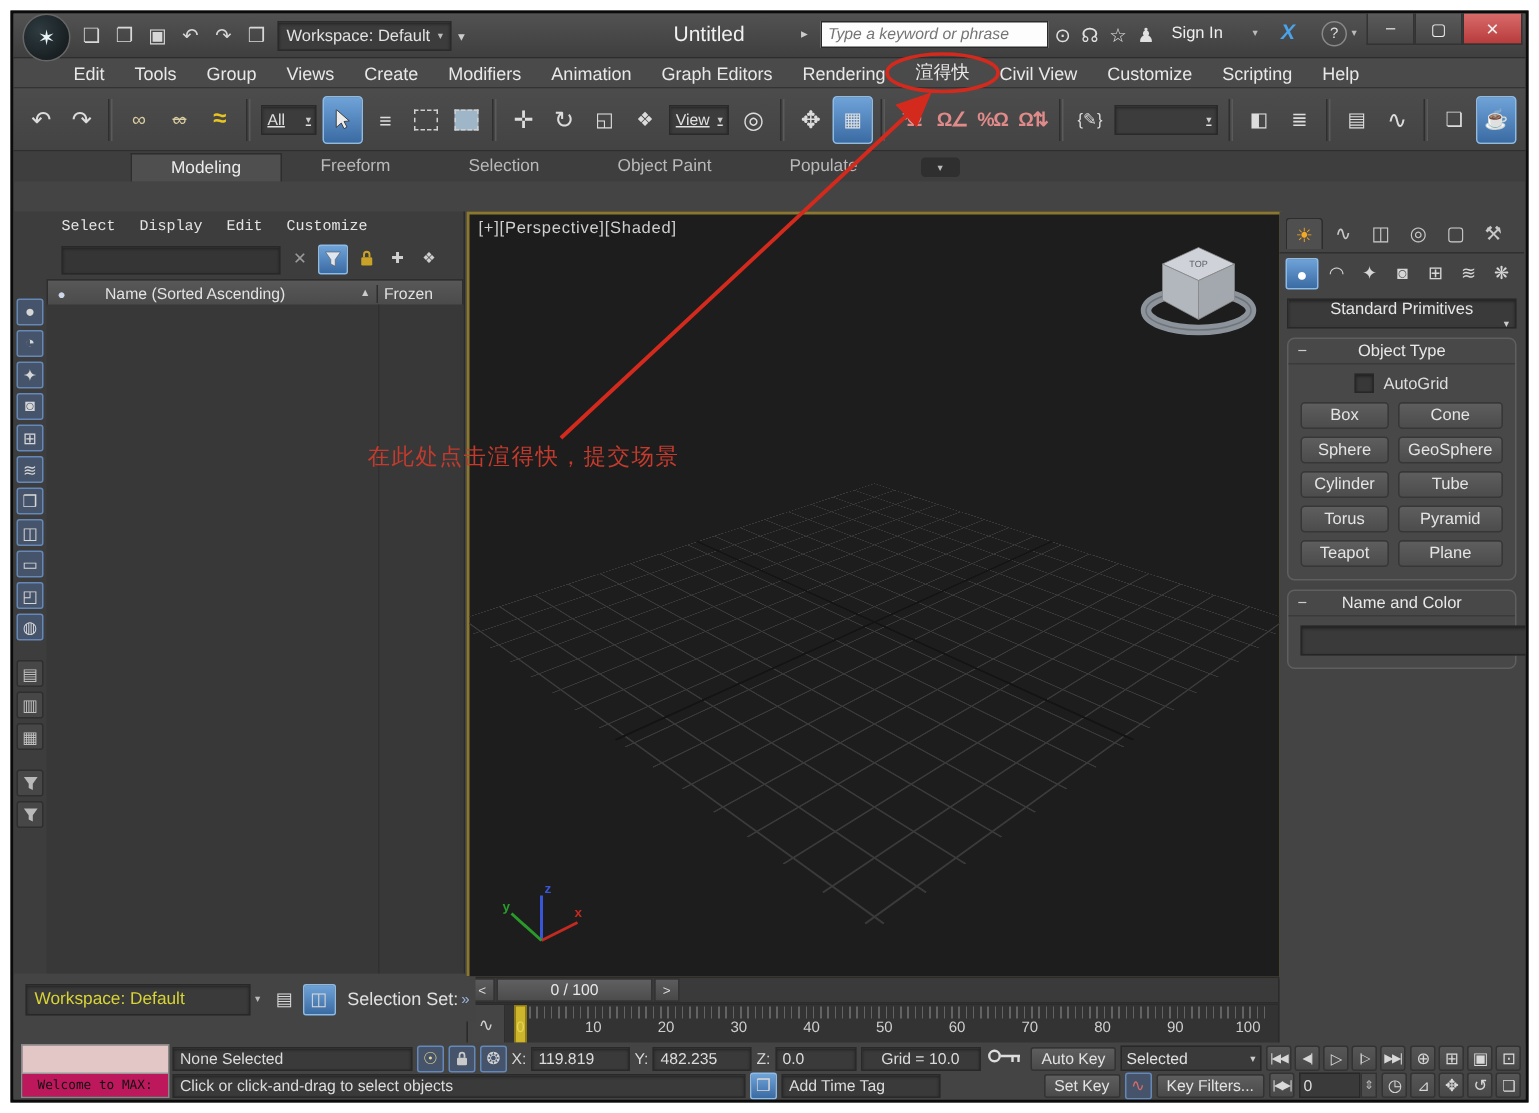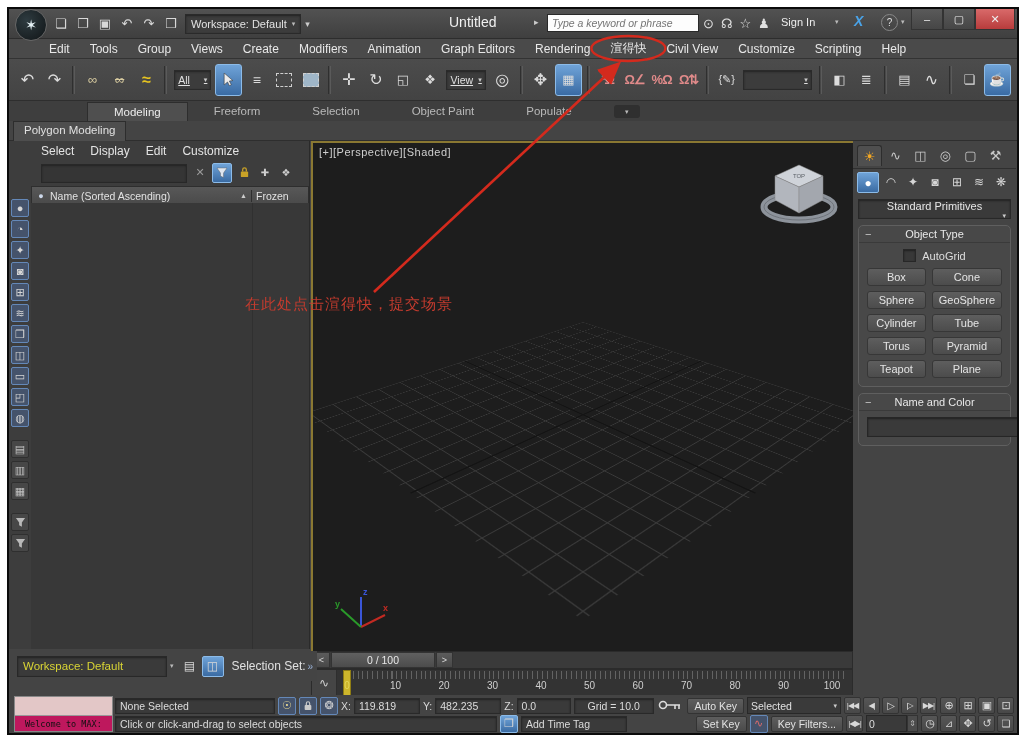--- a/index.html
+++ b/index.html
@@ -66,28 +66,28 @@
 
   
   .explorer{position:absolute;left:0;top:132px;width:300px;height:508px;background:#3d3d3d;border-right:1px solid #2a2a2a;}
   .exstrip{position:absolute;left:1px;top:38px;bottom:0;width:20px;display:flex;flex-direction:column;align-items:center;padding-top:20px;gap:3px;}
   .sicn{width:16px;height:15px;display:flex;align-items:center;justify-content:center;font-size:9px;color:#dce6f4;
         background:linear-gradient(#55master,#3f4c5c);background:#45536b;border:1px solid #6488b8;border-radius:2px;}
   .sicn.gray{background:#474747;border-color:#2f2f2f;color:#c0c0c0;}
   .sicn.gap{margin-top:10px;}
   .exmain{margin-left:22px;}
   .exmenus{height:20px;display:flex;align-items:center;gap:16px;padding-left:10px;}
-  .exmenus .emi{font-size:12px;color:#e4e4e4;}
+  .exmenus .emi{font-size:10px;color:#e4e4e4;font-family:Liberation Mono, monospace;}
   .extools{height:24px;display:flex;align-items:center;gap:4px;padding-left:10px;}
   .exsearch{width:140px;height:15px;background:#353535;border:1px solid #282828;box-shadow:inset 0 1px 2px #222;color:#ddd;}
   .exicon{width:18px;height:18px;display:flex;align-items:center;justify-content:center;font-size:11px;color:#cfcfcf;border-radius:2px;}
   .exicon.active{background:linear-gradient(#6fa3d8,#3a6ba3);border:1px solid #8cbbe8;}
   .exheader{height:17px;background:linear-gradient(#585858,#4a4a4a);border:1px solid #2e2e2e;display:flex;align-items:center;margin-top:1px;}
   .exhicon{width:18px;text-align:center;font-size:9px;color:#cdd8ea;}
-  .exhname{flex:1;font-size:10.5px;color:#e2e2e2;display:flex;align-items:center;}
+  .exhname{flex:1;font-size:10.5px;color:#e2e2e2;display:flex;align-items:center;margin-left:20px;}
   .sortarr{font-size:7px;color:#ccc;margin-left:auto;padding-right:4px;}
   .exhfrozen{width:52px;border-left:1px solid #2e2e2e;font-size:10.5px;color:#e2e2e2;padding-left:4px;}
   .exbody{position:absolute;left:22px;right:0;top:62px;bottom:0;background:#383838;}
   .exbody::after{content:"";position:absolute;right:56px;top:0;bottom:0;width:1px;background:#303030;}
 
   
   .viewport{position:absolute;left:302px;top:132px;width:540px;height:508px;background:#1d1d1d;
             border:2px solid #8a7832;overflow:hidden;}
   .vplabel{position:absolute;left:6px;top:3px;font-size:11px;color:#cfcfcf;z-index:5;letter-spacing:.5px;}
   .gplane{position:absolute;left:50%;top:55%;width:396px;height:396px;
@@ -306,23 +306,20 @@
   <div class="ribbontabs">
     <div style="display:flex;">
           <div class="rtab active">Modeling</div>
           <div class="rtab">Freeform</div>
           <div class="rtab">Selection</div>
           <div class="rtab">Object Paint</div>
           <div class="rtab">Populate</div>
         </div>
     <div class="rdd">▾</div>
   </div>
-  <div class="subtabrow">
-    <div class="subtab">Polygon Modeling</div>
-  </div>
 
   <div class="explorer">
     <div class="exstrip">
           <span class="sicn">●</span>
           <span class="sicn">◔</span>
           <span class="sicn">✦</span>
           <span class="sicn">◙</span>
           <span class="sicn">⊞</span>
           <span class="sicn">≋</span>
           <span class="sicn">❒</span>

